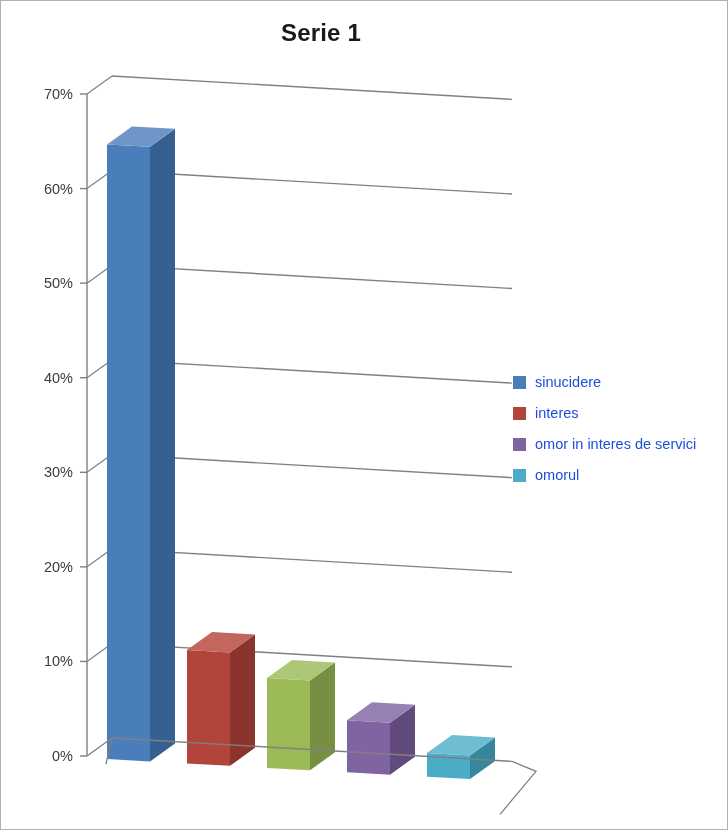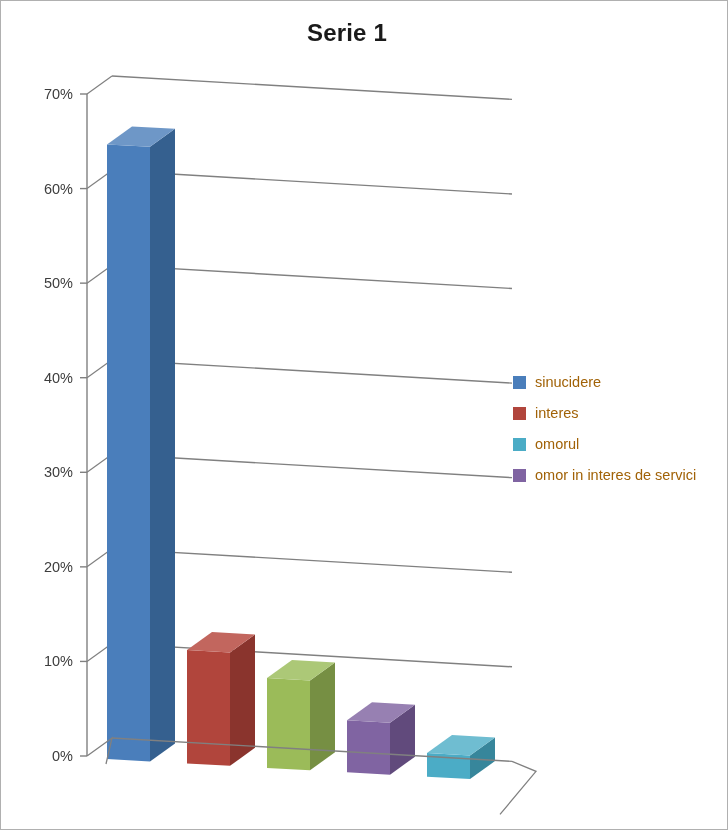--- a/index.html
+++ b/index.html
@@ -22,21 +22,20 @@
   #chart-title {
     position: absolute;
     top: 18px;
     left: 0;
     width: 640px;
     text-align: center;
     font-size: 24px;
     font-weight: bold;
     color: #1a1a1a;
     letter-spacing: 0.2px;
-    margin-left: 26px;
   }
   #plot-svg {
     position: absolute;
     top: 0;
     left: 0;
   }
   .ytick-label {
     font-family: "Liberation Sans", sans-serif;
     font-size: 14.5px;
     fill: #3d3d3d;
@@ -54,21 +53,21 @@
     white-space: nowrap;
   }
   .legend-swatch {
     width: 13px;
     height: 13px;
     flex: 0 0 13px;
     margin-right: 9px;
   }
   .legend-label {
     font-size: 14.5px;
-    color: #a16207;
+    color: #1d4ed8;
     line-height: 1;
   }
 </style>
 </head>
 <body>
 
 <div id="chart-frame">
 
   <div id="chart-title">Serie 1</div>
 
@@ -147,22 +146,22 @@
   <div id="legend">
       <div class="legend-row">
         <span class="legend-swatch" style="background: rgb(74, 126, 187);"></span>
         <span class="legend-label">sinucidere</span>
       </div>
       <div class="legend-row">
         <span class="legend-swatch" style="background: rgb(177, 69, 60);"></span>
         <span class="legend-label">interes</span>
       </div>
       <div class="legend-row">
+        <span class="legend-swatch" style="background: rgb(128, 100, 162);"></span>
+        <span class="legend-label">omor in interes de servici</span>
+      </div>
+      <div class="legend-row">
         <span class="legend-swatch" style="background: rgb(75, 172, 198);"></span>
         <span class="legend-label">omorul</span>
-      </div>
-      <div class="legend-row">
-        <span class="legend-swatch" style="background: rgb(128, 100, 162);"></span>
-        <span class="legend-label">omor in interes de servici</span>
       </div>
     </div>
 
 </div>
 
 </body></html>

